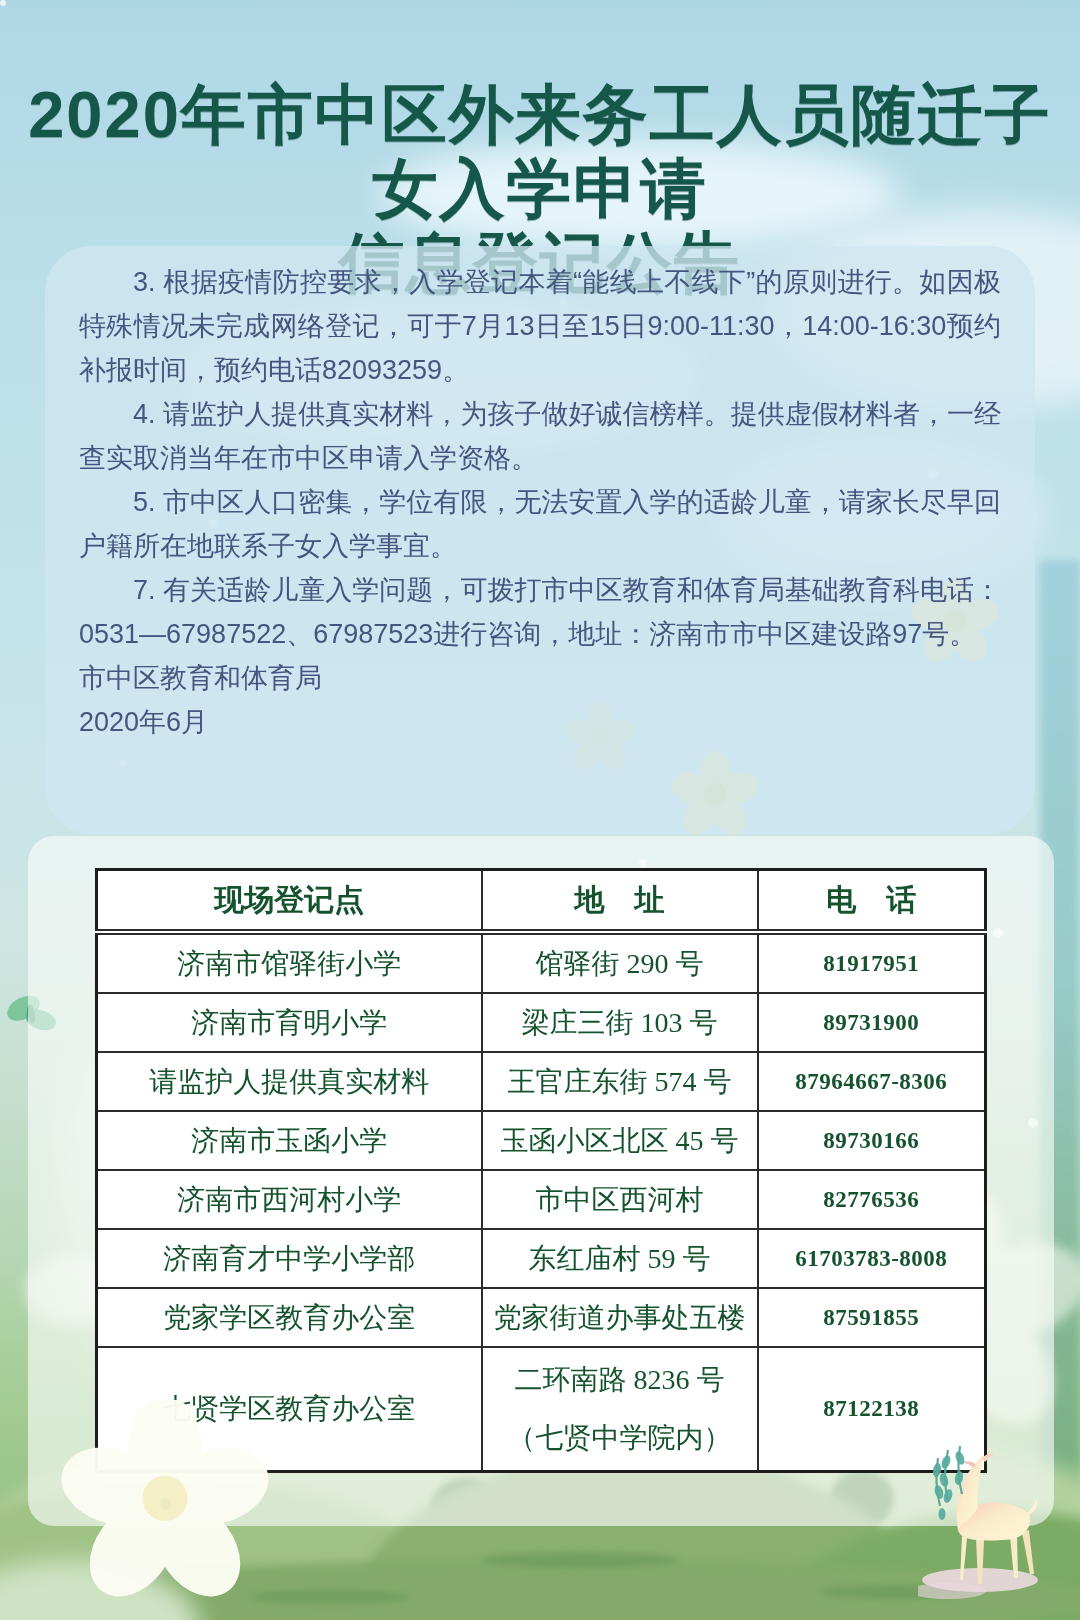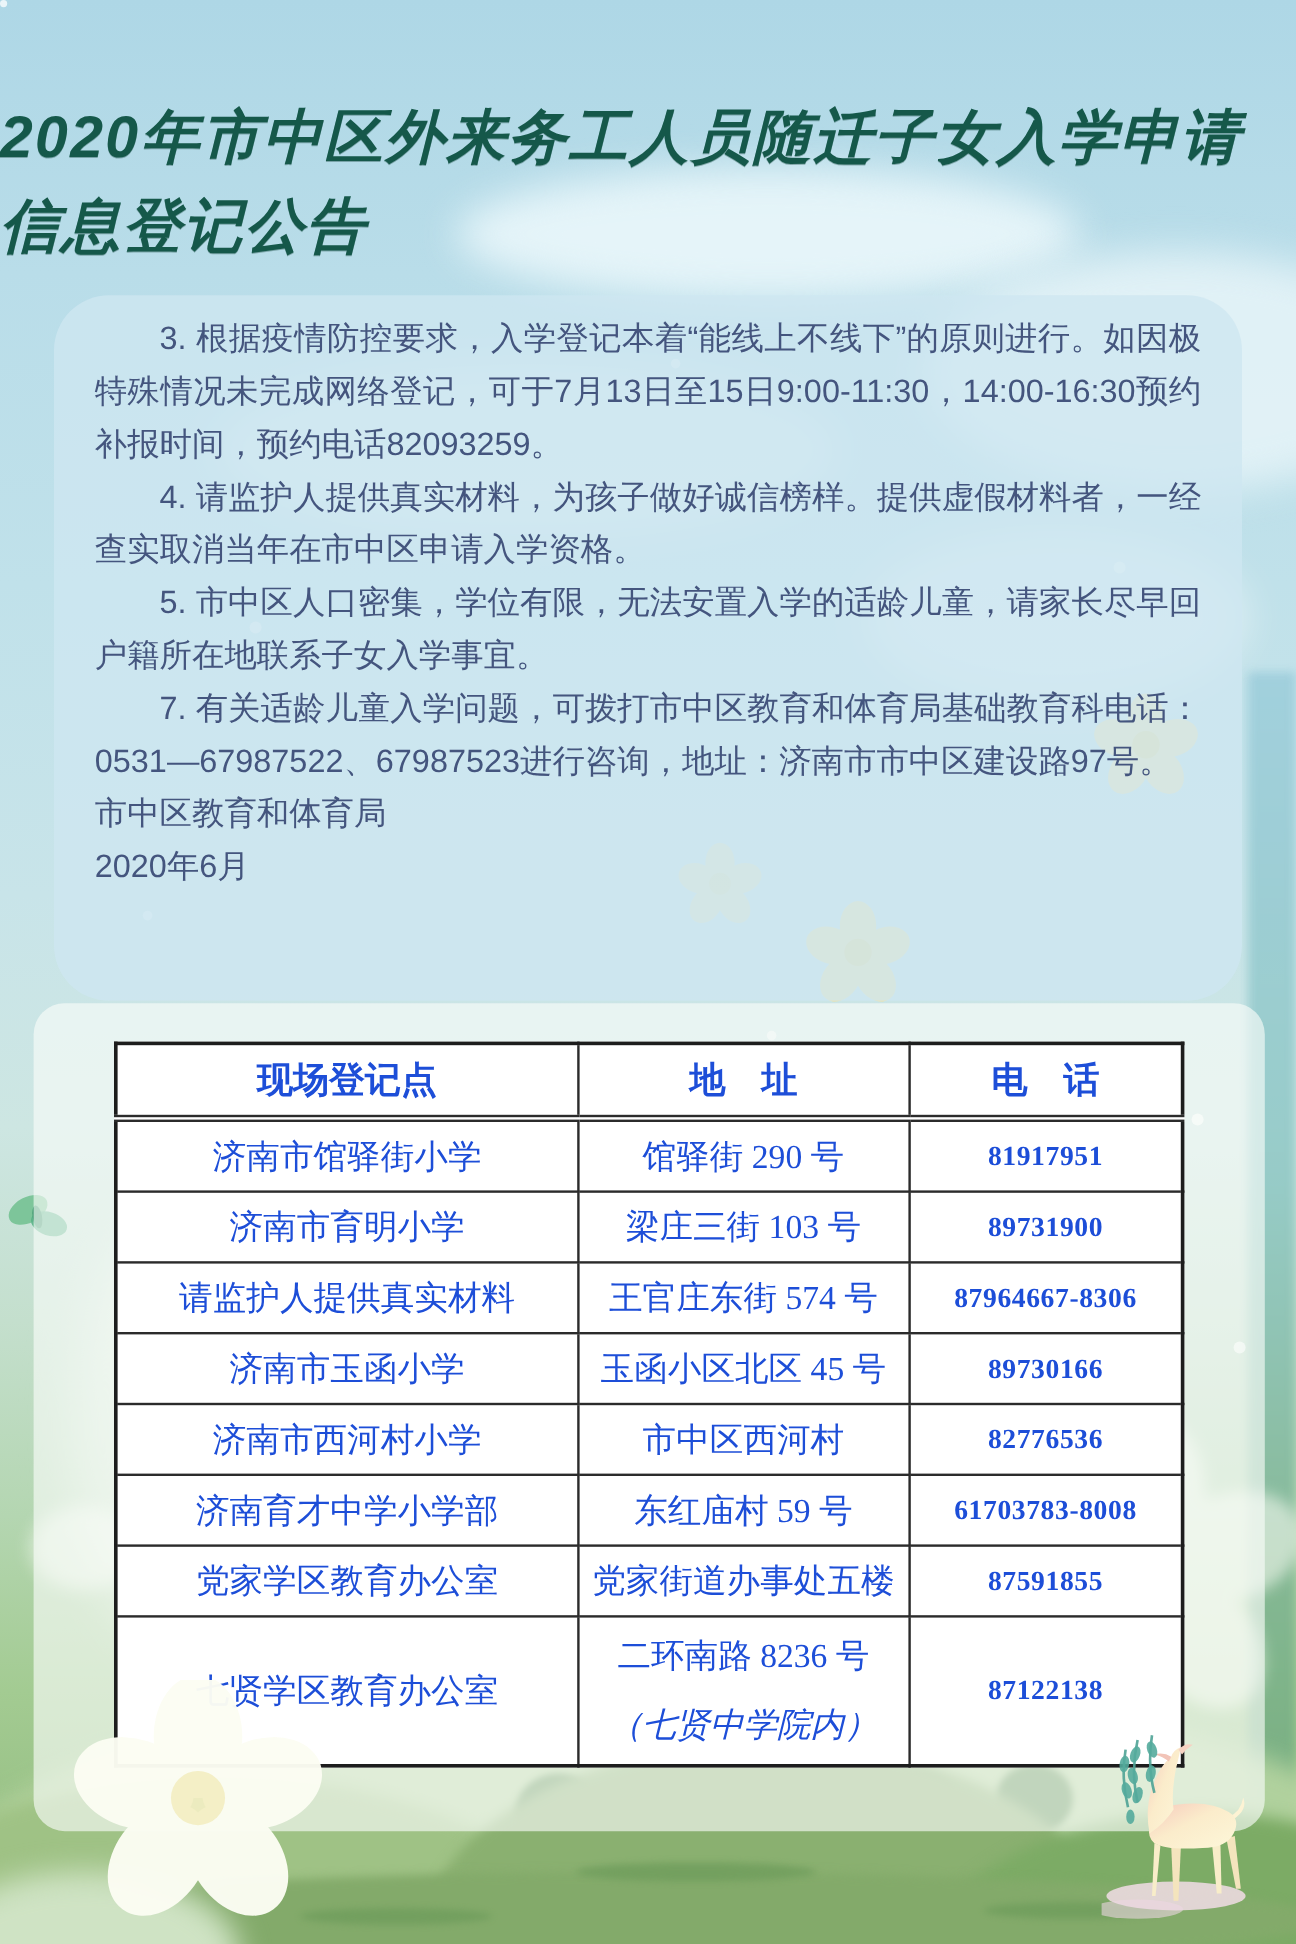--- a/index.html
+++ b/index.html
@@ -42,25 +42,24 @@
   .bush4{left:830px;top:1470px;width:64px;height:58px;}
   .hill-main{left:350px;top:1452px;width:580px;height:340px;background:#8ab070;filter:blur(5px);}
   .grass-base{left:-20px;top:1560px;width:1120px;height:80px;background:#83aa6a;filter:blur(4px);}
   .grass-streak{background:#6f9d5c;border-radius:50%;filter:blur(3px);opacity:.8;}
   .gs1{left:480px;top:1552px;width:200px;height:16px;}
   .gs2{left:250px;top:1590px;width:160px;height:14px;}
   .gs3{left:820px;top:1585px;width:150px;height:14px;}
   .corner-mint{left:-60px;top:1560px;width:260px;height:140px;background:#cfe3c4;border-radius:50%;filter:blur(12px);}
   
   .title{
-    left:0;top:78px;width:1080px;text-align:left;
-    font-weight:800;font-size:49px;line-height:74px;letter-spacing:2px;
+    left:0;top:78px;width:1080px;text-align:center;
+    font-weight:800;font-size:65px;line-height:74px;letter-spacing:2px;
     color:#15584a;
     text-shadow:0 1px 0 rgba(10,60,48,.35);
-    font-style:italic;
   }
   
   .panel{
     left:45px;top:246px;width:990px;height:588px;
     background:rgba(206,231,241,.78);
     border-radius:46px;
     box-sizing:border-box;
     padding:14px 34px 0 34px;
     color:#44557e;
   }
@@ -76,39 +75,39 @@
     border-radius:26px;
   }
   table.reg{
     position:absolute;left:95px;top:868px;width:889px;
     border-collapse:collapse;table-layout:fixed;
     background:#ffffff;
   }
   table.reg th, table.reg td{
     border:2px solid #2b2b2b;
     text-align:center;vertical-align:middle;
-    color:#1d4ed8;
+    color:#14532d;
     padding:0 4px;
   }
   table.reg{border:3px solid #1d1d1d;}
   table.reg th{
     height:58px;
     font-family:"Liberation Sans", sans-serif;
     font-weight:700;font-size:30px;
     border-bottom:6px double #2b2b2b;
   }
   table.reg td{
     height:57px;
     font-family:"Liberation Serif", serif;
     font-size:28px;
     border-radius:21px;
   }
   table.reg td.phone{font-size:23px;letter-spacing:0.5px;font-weight:bold;}
   table.reg tr.tall td{height:122px;}
-  .addr2{margin-top:20px;font-style:italic;}
+  .addr2{margin-top:20px;}
   .addr1{margin-bottom:16px;}
   col.c1{width:385px;} col.c2{width:276px;} col.c3{width:228px;}
   
   .flower{pointer-events:none;}
   .f-yellow1{left:905px;top:575px;width:100px;height:95px;opacity:.9;}
   .f-yellow2{left:560px;top:700px;width:80px;height:76px;opacity:.55;}
   .f-yellow3{left:665px;top:748px;width:100px;height:95px;opacity:.85;}
   .f-white-big{left:60px;top:1400px;width:210px;height:205px;opacity:.97;}
   .f-white-soft{left:830px;top:1180px;width:260px;height:260px;opacity:.55;filter:blur(6px);}
   .blob-white{left:25px;top:1255px;width:90px;height:70px;background:rgba(252,253,248,.55);border-radius:50%;filter:blur(7px);}

